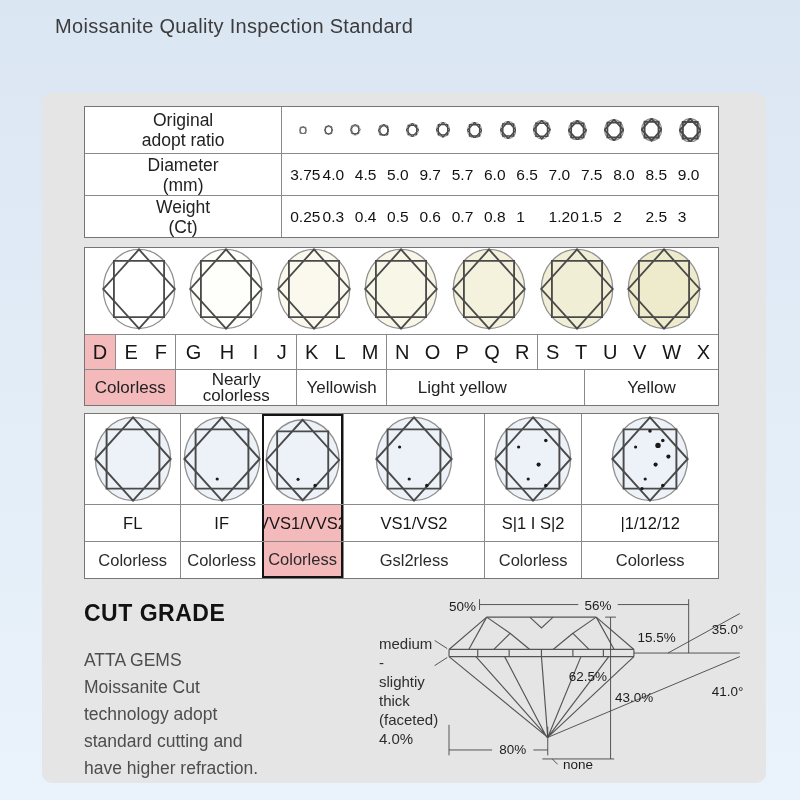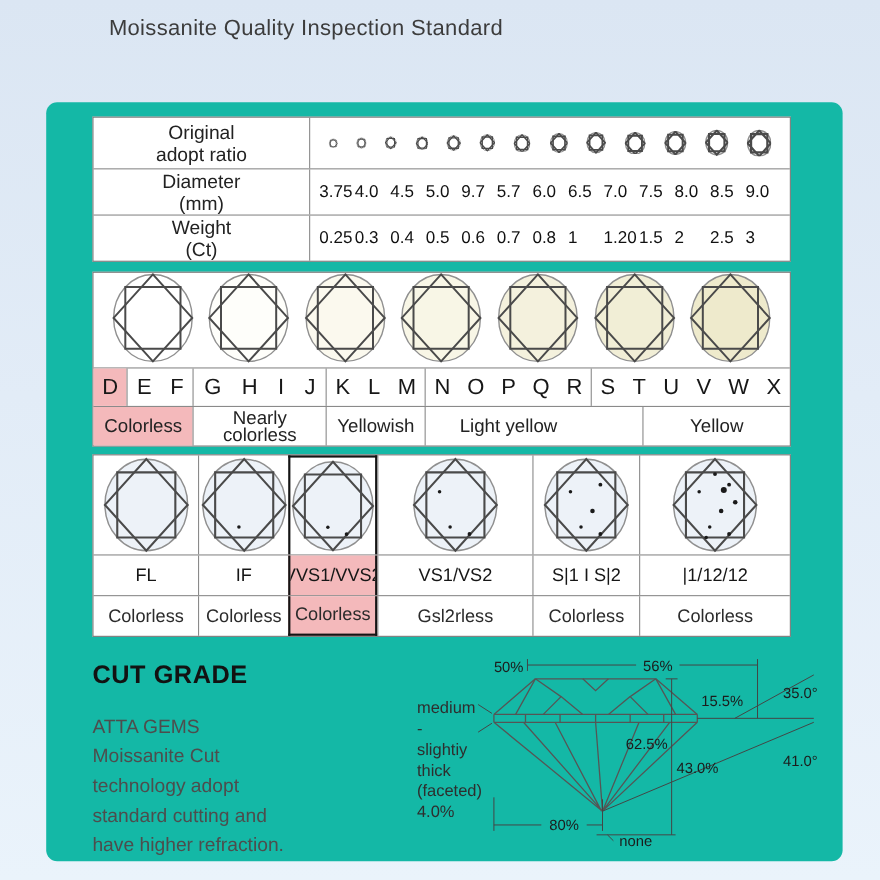--- a/index.html
+++ b/index.html
@@ -4,24 +4,24 @@
 <style>
   html,body{margin:0;padding:0;}
   body{
     width:800px;height:800px;position:relative;overflow:hidden;
     background:linear-gradient(180deg,#dbe6f3 0%,#e2ecf7 45%,#eaf3fb 100%);
     font-family:"Liberation Sans",sans-serif;color:#1c1c1c;
   }
   .header{position:absolute;left:55px;top:6px;}
   .title{font-family:"Liberation Serif",serif;font-size:43px;color:#1b1b1b;
          letter-spacing:2px;word-spacing:16px;}
-  .subtitle{font-size:20px;color:#3c3c3c;margin-top:9px;letter-spacing:.3px;margin-left:44px;}
+  .subtitle{font-size:20px;color:#3c3c3c;margin-top:9px;letter-spacing:.3px;}
 
   .panel{position:absolute;left:42px;top:93px;width:724px;height:690px;
-         background:#14b8a6;border-radius:10px;box-sizing:border-box;
+         background:#e5e5e5;border-radius:10px;box-sizing:border-box;
          padding:13px 47px 0 42px;}
 
   .tbl{border:1.5px solid #767676;background:#fff;}
   .t-row{display:flex;border-top:1px solid #8a8a8a;}
   .t-row:first-child{border-top:none;}
   .t-head{width:31%;border-right:1px solid #8a8a8a;display:flex;flex-direction:column;
           align-items:center;justify-content:center;font-size:17.5px;line-height:20px;
           color:#222;text-align:center;}
   .t-body{flex:1;display:flex;align-items:center;justify-content:space-around;padding:0 8px;}
   .icons-row{height:46px;}

